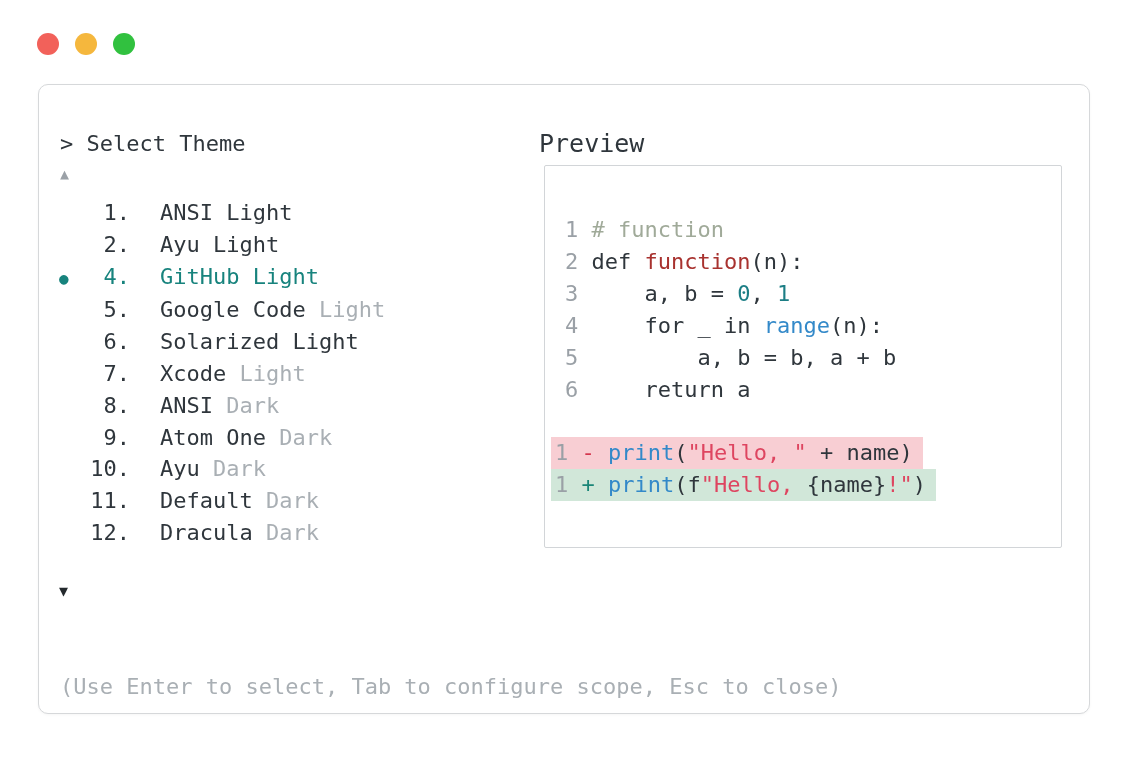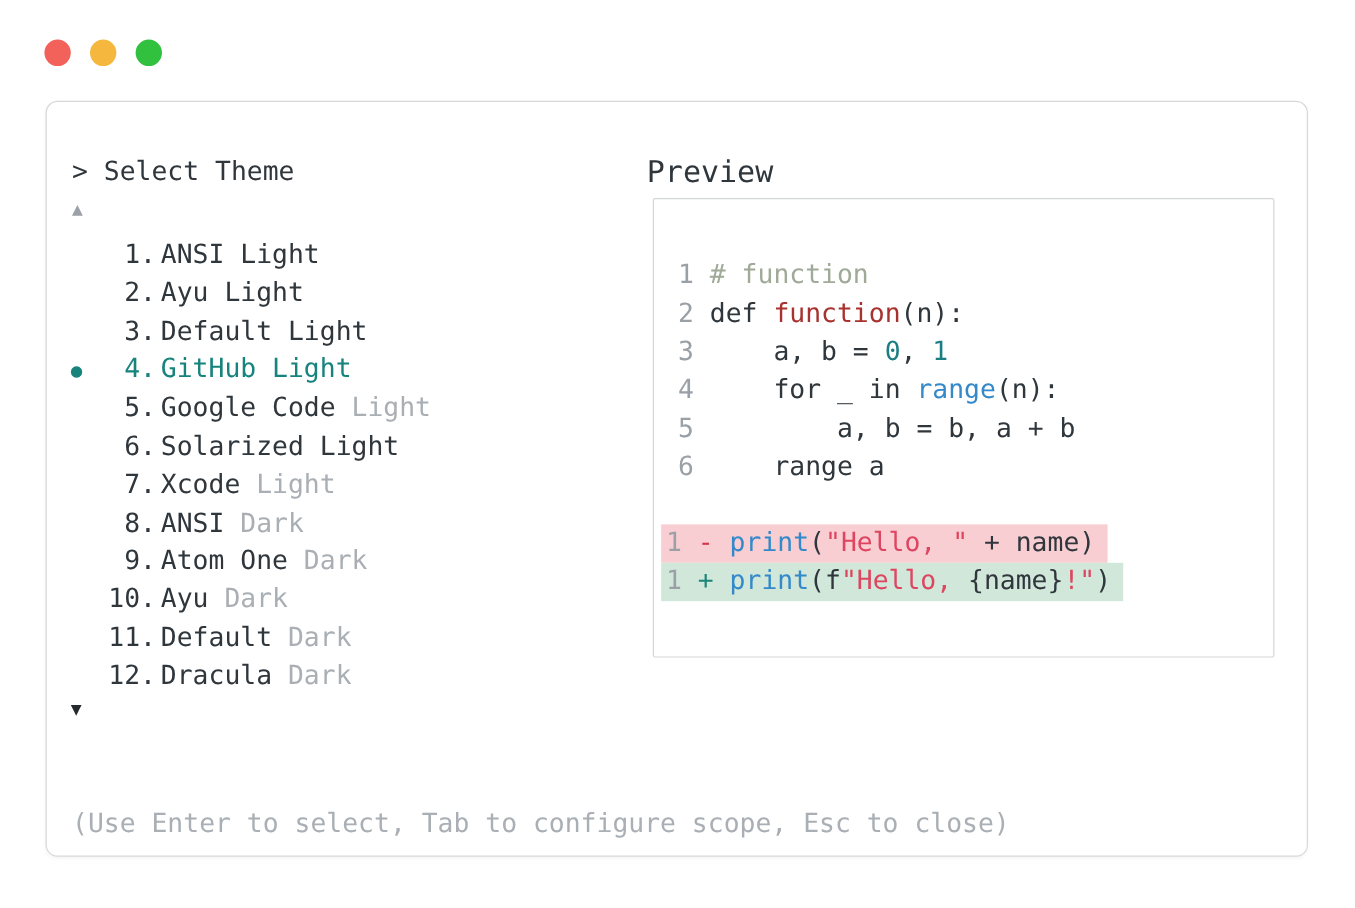--- a/index.html
+++ b/index.html
@@ -15,21 +15,21 @@
   .panel{position:absolute;left:38px;top:84px;width:1052px;height:630px;background:#fff;
          border:1.5px solid #d6d8da;border-radius:10px;box-sizing:border-box;
          box-shadow:0 1px 3px rgba(0,0,0,0.04);}
   .picker-title{position:absolute;left:21px;top:44px;font-size:22px;line-height:30px;color:#2f363c;white-space:pre;}
   .scroll-up{position:absolute;left:21px;top:80px;font-size:15px;color:#9ba1a7;cursor:pointer;}
   .scroll-down{position:absolute;left:20px;top:497px;font-size:15px;color:#24292d;cursor:pointer;}
   .theme-list{position:absolute;left:20px;top:112px;font-size:22px;line-height:31.8px;}
   .theme-row{white-space:pre;cursor:pointer;}
   .theme-row .marker{display:inline-block;width:31px;font-size:16px;color:#17837d;}
   .theme-row .num{display:inline-block;width:40px;text-align:right;}
-  .theme-row .name{margin-left:4px;}
+  .theme-row .name{margin-left:30px;}
   .theme-row .suffix{color:#a9afb4;}
   .theme-row.selected .num,.theme-row.selected .name{color:#17837d;}
   .hint{position:absolute;left:21px;top:560px;font-size:22px;line-height:30px;color:#a9afb4;white-space:pre;margin-top:27px;}
   
   .preview-title{position:absolute;left:500px;top:44px;font-size:25px;line-height:30px;color:#2f363c;}
   .preview-box{position:absolute;left:505px;top:80px;width:518px;height:383px;background:#fff;
                border:1.5px solid #d2d5d8;border-radius:2px;box-sizing:border-box;}
   .code{padding:48px 0 0 20px;font-size:22px;line-height:31.9px;}
   .code-line{white-space:pre;}
   .lineno{color:#9aa0a6;}
@@ -56,21 +56,20 @@
     <span class="dot green"></span>
   </div>
 
   <div class="panel">
     <div class="picker-title">&gt; Select Theme</div>
     <div class="scroll-up">▲</div>
 
     <div class="theme-list" id="theme-list">
         <div class="theme-row"><span class="marker"></span><span class="num">1.</span><span class="name">ANSI Light</span></div>
         <div class="theme-row"><span class="marker"></span><span class="num">2.</span><span class="name">Ayu Light</span></div>
-        <div class="theme-row"><span class="marker"></span><span class="num">3.</span><span class="name">Default Light</span></div>
         <div class="theme-row selected"><span class="marker">●</span><span class="num">4.</span><span class="name">GitHub Light</span></div>
         <div class="theme-row"><span class="marker"></span><span class="num">5.</span><span class="name">Google Code</span> <span class="suffix">Light</span></div>
         <div class="theme-row"><span class="marker"></span><span class="num">6.</span><span class="name">Solarized Light</span></div>
         <div class="theme-row"><span class="marker"></span><span class="num">7.</span><span class="name">Xcode</span> <span class="suffix">Light</span></div>
         <div class="theme-row"><span class="marker"></span><span class="num">8.</span><span class="name">ANSI</span> <span class="suffix">Dark</span></div>
         <div class="theme-row"><span class="marker"></span><span class="num">9.</span><span class="name">Atom One</span> <span class="suffix">Dark</span></div>
         <div class="theme-row"><span class="marker"></span><span class="num">10.</span><span class="name">Ayu</span> <span class="suffix">Dark</span></div>
         <div class="theme-row"><span class="marker"></span><span class="num">11.</span><span class="name">Default</span> <span class="suffix">Dark</span></div>
         <div class="theme-row"><span class="marker"></span><span class="num">12.</span><span class="name">Dracula</span> <span class="suffix">Dark</span></div>
       </div>
@@ -79,21 +78,21 @@
     <div class="hint">(Use Enter to select, Tab to configure scope, Esc to close)</div>
 
     <div class="preview-title">Preview</div>
     <div class="preview-box">
       <div class="code" id="code-block">
           <div class="code-line"><span class="lineno">1</span> <span class="tok-comment"># function</span></div>
           <div class="code-line"><span class="lineno">2</span> <span class="tok-plain">def </span><span class="tok-func">function</span><span class="tok-plain">(n):</span></div>
           <div class="code-line"><span class="lineno">3</span> <span class="tok-plain">    a, b = </span><span class="tok-num">0</span><span class="tok-plain">, </span><span class="tok-num">1</span></div>
           <div class="code-line"><span class="lineno">4</span> <span class="tok-plain">    for _ in </span><span class="tok-builtin">range</span><span class="tok-plain">(n):</span></div>
           <div class="code-line"><span class="lineno">5</span> <span class="tok-plain">        a, b = b, a + b</span></div>
-          <div class="code-line"><span class="lineno">6</span> <span class="tok-plain">    range a</span></div>
+          <div class="code-line"><span class="lineno">6</span> <span class="tok-plain">    return a</span></div>
           <div class="code-line">&nbsp;</div>
           <div class="code-line diff-del"><span class="hl"><span class="lineno">1</span> <span class="mark-del">-</span> <span class="tok-builtin">print</span><span class="tok-plain">(</span><span class="tok-string">"Hello, "</span><span class="tok-plain"> + name)</span></span></div>
           <div class="code-line diff-add"><span class="hl"><span class="lineno">1</span> <span class="mark-add">+</span> <span class="tok-builtin">print</span><span class="tok-plain">(f</span><span class="tok-string">"Hello, </span><span class="tok-plain">{name}</span><span class="tok-string">!"</span><span class="tok-plain">)</span></span></div>
         </div>
     </div>
   </div>
 
 </div>
 
 </body></html>

